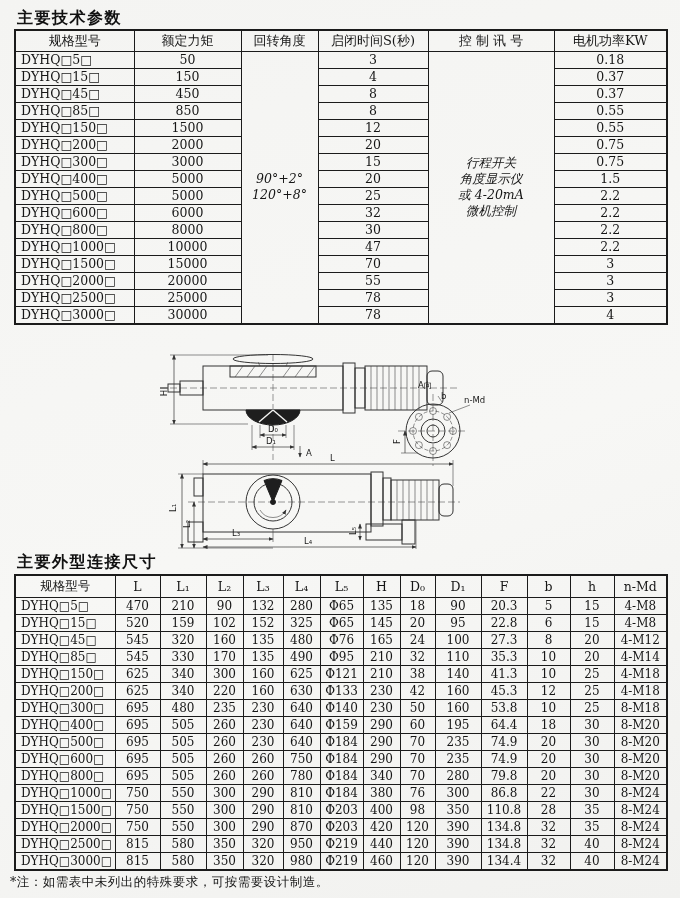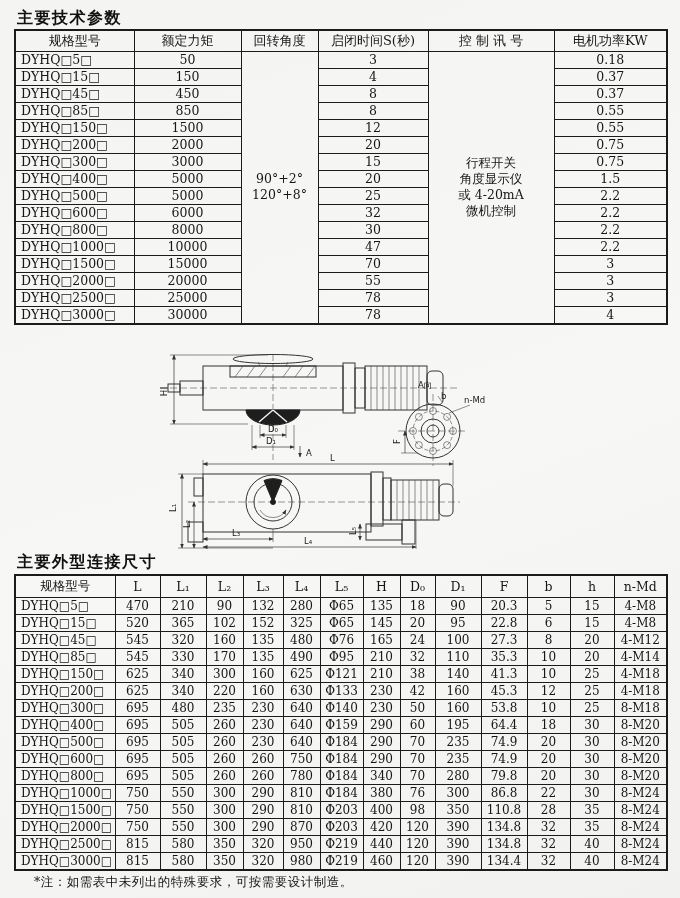--- a/index.html
+++ b/index.html
@@ -11,24 +11,24 @@
   #title2 { top:552px; }
   table { position:absolute; left:14px; width:652px; border-collapse:collapse; table-layout:fixed; border:2px solid #1b1b1b; background:transparent; }
   #table1 { top:29px; }
   #table2 { top:574px; }
   th, td { border:1px solid #1b1b1b; text-align:center; font-weight:normal; overflow:hidden; white-space:nowrap; padding:0; }
   #table1 th { height:21px; font-size:13px; }
   #table1 td { height:16.1px; font-size:12.5px; line-height:16px; }
   #table2 th { height:22px; font-size:12.5px; }
   #table2 td { height:16.1px; font-size:12px; line-height:16px; }
   td.model { text-align:left; padding-left:5px;margin-left:8px; }
-  td.multiline { white-space:pre-line; line-height:1.65; font-size:12.5px; }
+  td.multiline { white-space:pre-line; line-height:1.65; font-size:12.5px;font-style:italic; }
   .note { position:absolute; font-size:12.5px; color:#141414; letter-spacing:0.5px; }
   #note1 { left:14px; top:329px; }
-  #note2 { left:34px; top:874px; }
+  #note2 { left:10px; top:874px; }
   #drawing { position:absolute; left:108px; top:352px; }
   #drawing text { font-size:8.5px; fill:#1a1a1a; stroke:none; font-family:"DejaVu Sans","Liberation Sans",sans-serif; }
   #drawing .ln { stroke:#333; fill:none; stroke-width:1; }
   #drawing .thin { stroke:#444; fill:none; stroke-width:0.6; }
   #drawing .cl { stroke:#555; fill:none; stroke-width:0.6; stroke-dasharray:7 3; }
   #drawing .dim { stroke:#333; fill:none; stroke-width:0.7; }
   #drawing .dark { fill:#1e1e1e; stroke:#1e1e1e; }
 </style>
 </head>
 <body>
@@ -354,21 +354,21 @@
           <td>18</td>
           <td>90</td>
           <td>20.3</td>
           <td>5</td>
           <td>15</td>
           <td>4-M8</td>
         </tr>
         <tr>
           <td class="model">DYHQ□15□</td>
           <td>520</td>
-          <td>365</td>
+          <td>159</td>
           <td>102</td>
           <td>152</td>
           <td>325</td>
           <td>Φ65</td>
           <td>145</td>
           <td>20</td>
           <td>95</td>
           <td>22.8</td>
           <td>6</td>
           <td>15</td>

